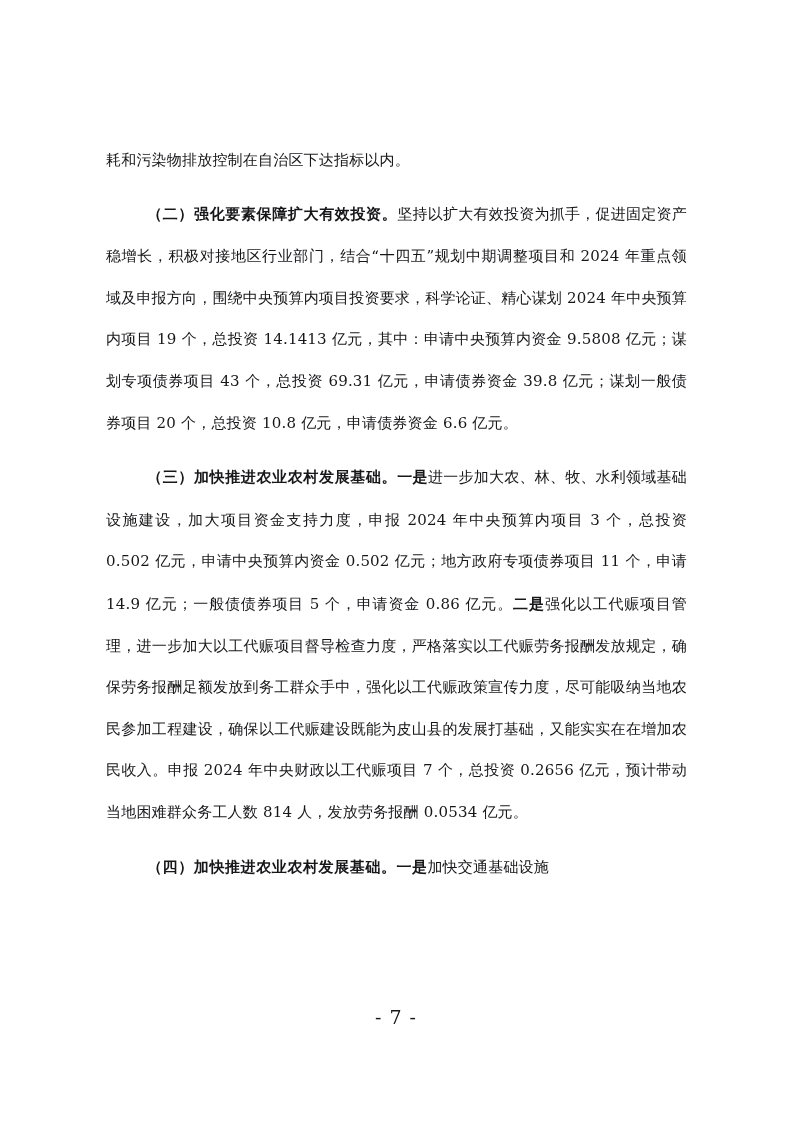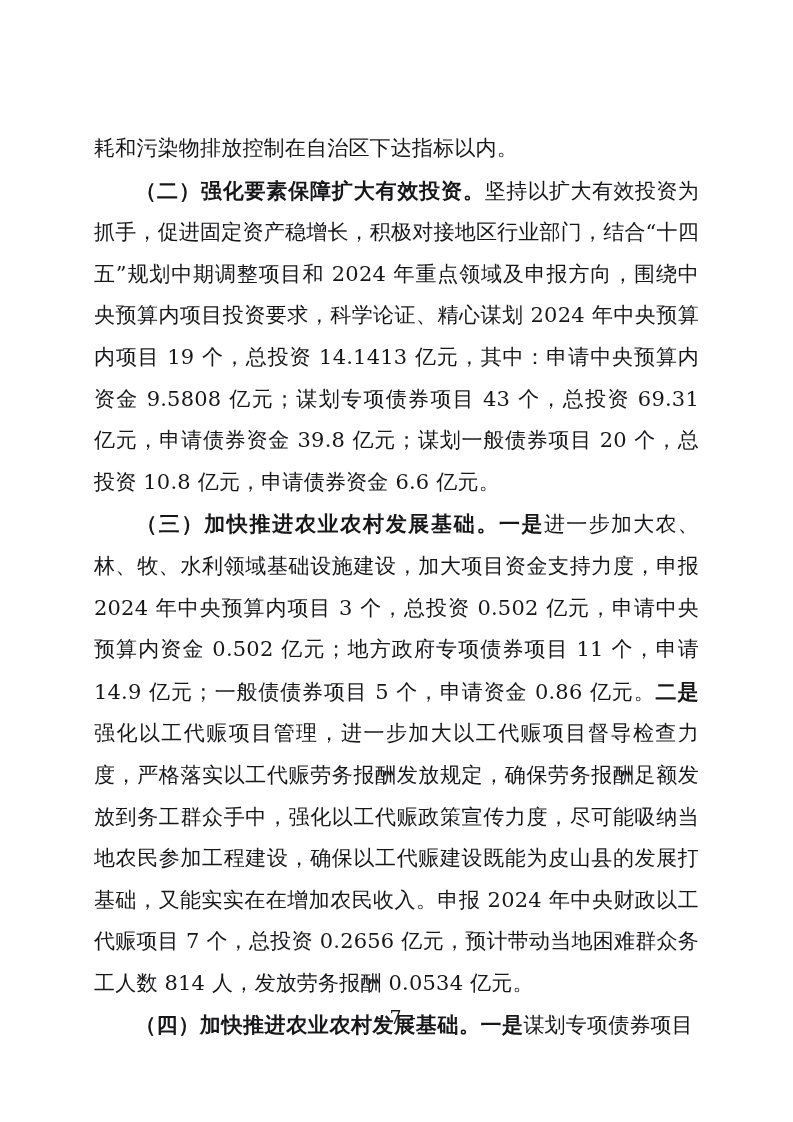--- a/index.html
+++ b/index.html
@@ -17,37 +17,37 @@
     font-family: "DejaVu Serif", "Liberation Serif", serif;
     color: #1a1a1a;
   }
   .body-area {
     position: absolute;
     left: 94px;
     top: 128px;
     width: 605px;
   }
   p.para {
-    margin: 0;
-    font-size: 21px;
+    margin: 12px;
+    font-size: 15px;
     line-height: 41.6px;
     text-align: justify;
     text-justify: inter-ideograph;
     letter-spacing: 0.2px;
     color: #17171a;
   }
   p.para + p.para {
     margin-top: 0px;
   }
   .indent {
     display: inline-block;
     width: 41px;
   }
   .heading-run {
-    font-family: Liberation Sans, sans-serif;
+    font-family: Liberation Mono, monospace;
     font-weight: bold;
     letter-spacing: 0.6px;
   }
   .sub-run {
     font-family: Liberation Sans, sans-serif;
     font-weight: bold;
     letter-spacing: 0.4px;
   }
   .footer {
     position: absolute;
@@ -77,21 +77,21 @@
 
     <p class="para">
       <span class="indent"></span><span class="heading-run">（二）强化要素保障扩大有效投资。</span><span>坚持以扩大有效投资为抓手，促进固定资产稳增长，积极对接地区行业部门，结合“十四五”规划中期调整项目和 2024 年重点领域及申报方向，围绕中央预算内项目投资要求，科学论证、精心谋划 2024 年中央预算内项目 19 个，总投资 14.1413 亿元，其中：申请中央预算内资金 9.5808 亿元；谋划专项债券项目 43 个，总投资 69.31 亿元，申请债券资金 39.8 亿元；谋划一般债券项目 20 个，总投资 10.8 亿元，申请债券资金 6.6 亿元。</span>
     </p>
 
     <p class="para">
       <span class="indent"></span><span class="heading-run">（三）加快推进农业农村发展基础。</span><span class="sub-run">一是</span><span>进一步加大农、林、牧、水利领域基础设施建设，加大项目资金支持力度，申报 2024 年中央预算内项目 3 个，总投资 0.502 亿元，申请中央预算内资金 0.502 亿元；地方政府专项债券项目 11 个，申请 14.9 亿元；一般债债券项目 5 个，申请资金 0.86 亿元。</span><span class="sub-run">二是</span><span>强化以工代赈项目管理，进一步加大以工代赈项目督导检查力度，严格落实以工代赈劳务报酬发放规定，确保劳务报酬足额发放到务工群众手中，强化以工代赈政策宣传力度，尽可能吸纳当地农民参加工程建设，确保以工代赈建设既能为皮山县的发展打基础，又能实实在在增加农民收入。申报 2024 年中央财政以工代赈项目 7 个，总投资 0.2656 亿元，预计带动当地困难群众务工人数 814 人，发放劳务报酬 0.0534 亿元。</span>
     </p>
 
     <p class="para">
-      <span class="indent"></span><span class="heading-run">（四）加快推进农业农村发展基础。</span><span class="sub-run">一是</span><span>谋划专项债券项目</span>
+      <span class="indent"></span><span class="heading-run">（四）加快推进农业农村发展基础。</span><span class="sub-run">一是</span><span>加快交通基础设施</span>
     </p>
 
   </div>
 
   <div class="footer">
     <span class="pg-dash">-</span><span>7</span><span class="pg-dash">-</span>
   </div>
 
 </div>
 

